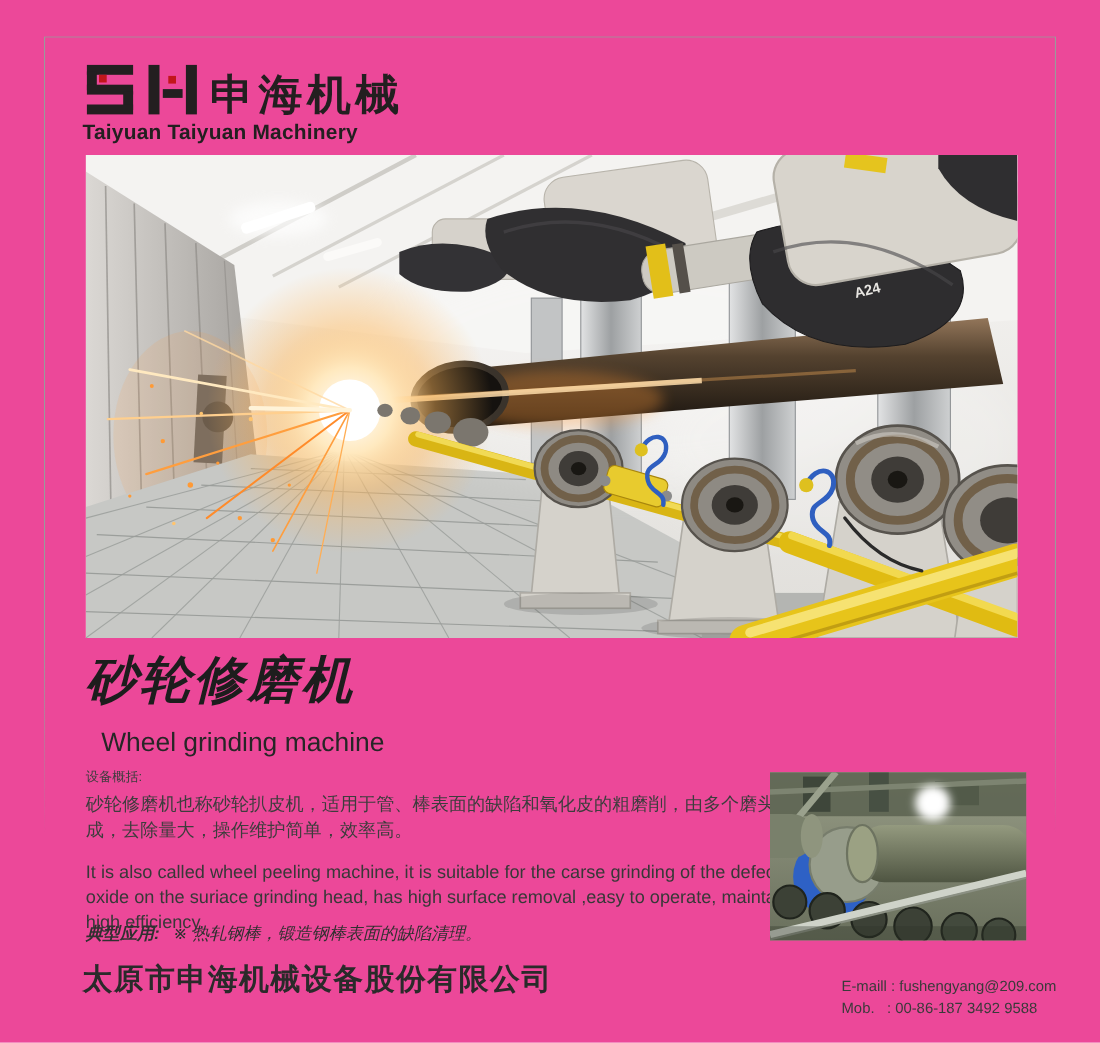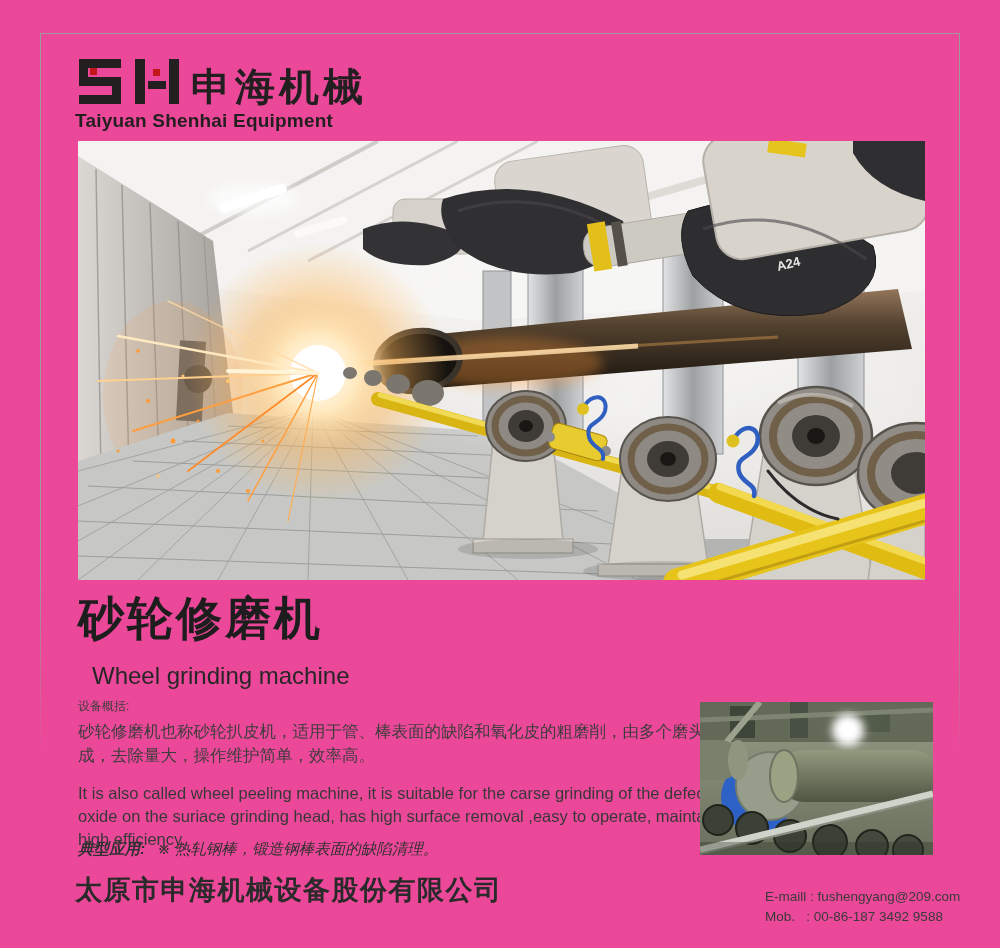--- a/index.html
+++ b/index.html
@@ -12,21 +12,21 @@
   
   .logo{position:absolute;left:75px;top:56px;}
   .logo-row{display:flex;align-items:flex-end;gap:10px;}
   .logo-cn{font-size:40px;font-weight:900;color:#231f20;letter-spacing:4px;line-height:1;
            transform:scaleY(.96);transform-origin:bottom left;white-space:nowrap;}
   .logo-en{font-size:19px;font-weight:700;color:#231f20;margin-top:4px;letter-spacing:.2px;}
   
   .hero{position:absolute;left:78px;top:141px;width:847px;height:439px;overflow:hidden;background:#e8e6e2;}
   
   .title-cn{position:absolute;left:78px;top:592px;margin:0;font-size:46px;font-weight:700;
-            color:#1d1d1d;letter-spacing:3px;line-height:1.15;}
+            color:#1d1d1d;letter-spacing:3px;line-height:1.15;font-style:italic;}
   .title-en{position:absolute;left:80px;top:650px;margin:12px;font-size:24px;font-weight:400;color:#262626;}
   .ov-label{position:absolute;left:78px;top:698px;font-size:12px;color:#3d3d3d;}
   .ov-cn{position:absolute;left:78px;top:720px;width:650px;font-size:16.5px;color:#3d3d3d;line-height:1.45;}
   .ov-en{position:absolute;left:78px;top:782px;width:655px;font-size:16.5px;color:#383838;line-height:1.4;}
   .app-line{position:absolute;left:78px;top:839px;font-size:15.5px;color:#303030;font-style:italic;}
   .app-label{font-weight:700;margin-right:8px;}
   
   .detail{position:absolute;left:700px;top:702px;width:233px;height:153px;overflow:hidden;background:#7d8471;}
   
   .company-cn{position:absolute;left:75px;top:872px;margin:0;font-size:27px;font-weight:700;
@@ -60,21 +60,21 @@
           <rect x="60" y="3" width="10" height="45"></rect>
           <rect x="94" y="3" width="10" height="45"></rect>
           <rect x="73" y="25" width="18" height="8"></rect>
         </g>
 
         <rect x="15" y="12" width="7" height="7" fill="#c2161b"></rect>
         <rect x="78" y="13" width="7" height="7" fill="#c2161b"></rect>
       </svg>
       <div class="logo-cn">申海机械</div>
     </div>
-    <div class="logo-en">Taiyuan Shenhai Equipment</div>
+    <div class="logo-en">Taiyuan Taiyuan Machinery</div>
   </div>
 
   <div class="hero" aria-label="workshop-grinding-line-photo">
     <svg width="847" height="439" viewBox="0 0 847 439">
       <defs>
         <linearGradient id="gBg" x1="0" y1="0" x2="0" y2="1">
           <stop offset="0" stop-color="#f8f7f5"></stop>
             <stop offset="1" stop-color="#e0deda"></stop>
         </linearGradient>
         <linearGradient id="gWall" x1="0" y1="0" x2="1" y2="0">

